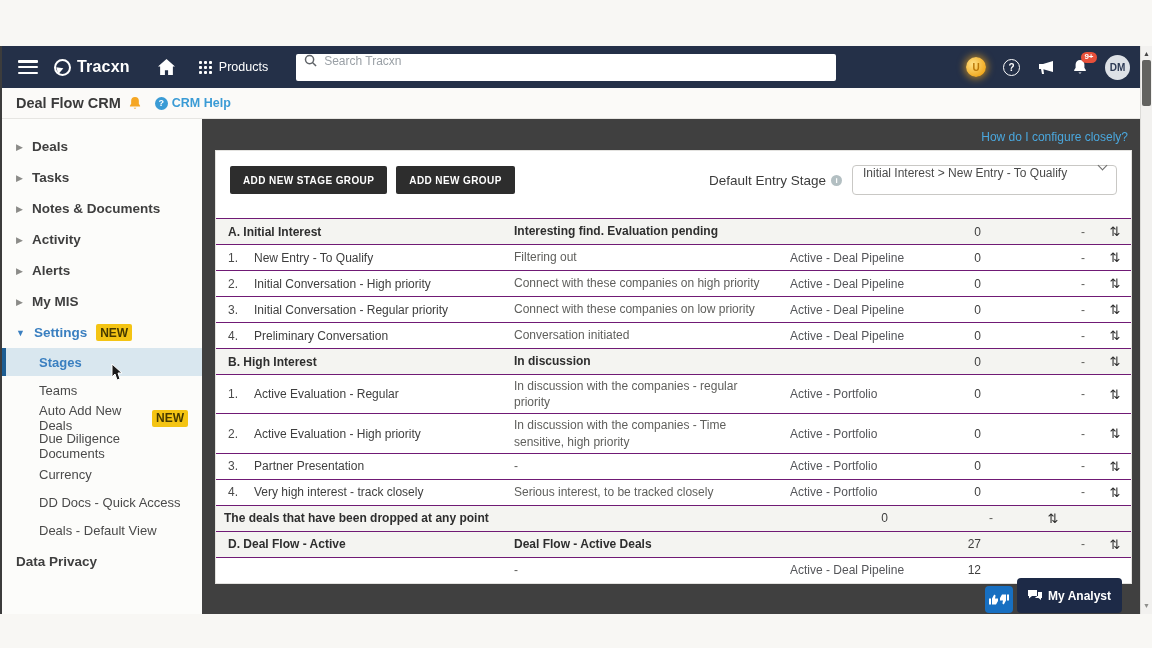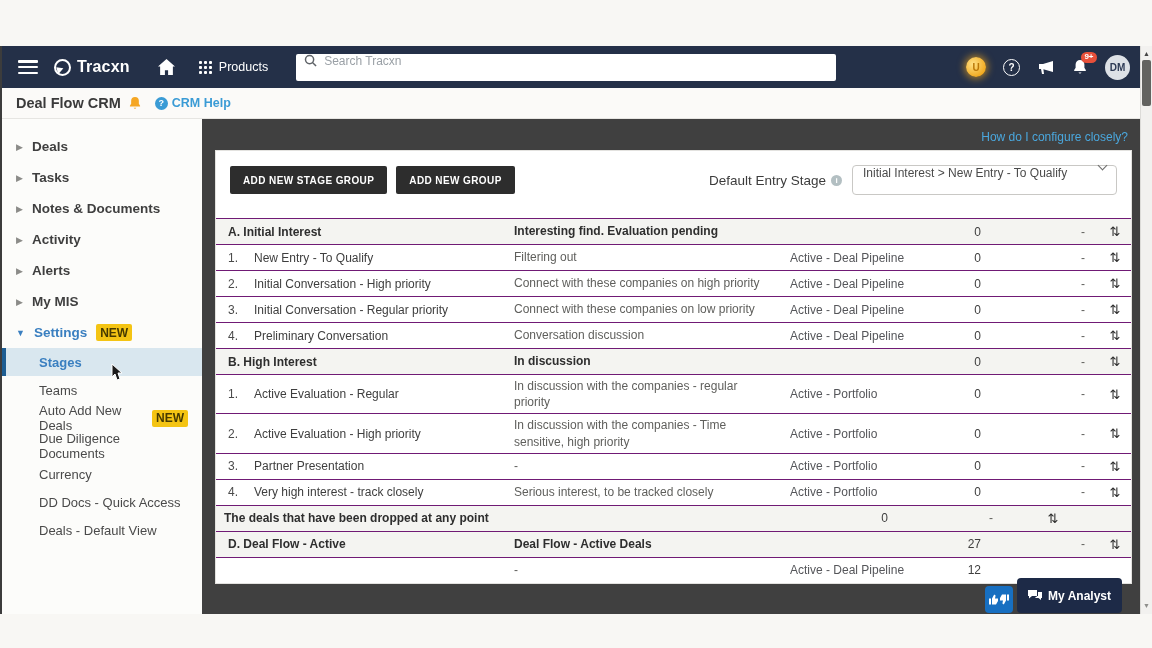--- a/index.html
+++ b/index.html
@@ -240,20 +240,23 @@
   </div>
 
   <div class="side-sub">
     <span class="lbl">DD Docs - Quick Access</span>
   </div>
 
   <div class="side-sub">
     <span class="lbl">Deals - Default View</span>
   </div>
 </div>
+        <div class="side-foot">
+          <span>Data Privacy</span>
+        </div>
         <svg class="cursor-icon" width="16" height="20" viewBox="0 0 16 20">
           <path d="M4 1v13l3-3 2 6 3-1-2-6h4L4 1z" fill="#1b1b1b" stroke="#fff" stroke-width="1"></path>
         </svg>
       </aside>
 
       <main class="main">
         <div class="cfg-row">
           <a>How do I configure closely?</a>
         </div>
         <section class="card">
@@ -318,21 +321,21 @@
     <div class="c c-comp">0</div>
     <div class="c c-query">-</div>
     <div class="c c-drag">⇅</div>
   </div>
 
   <div class="trow">
     <div class="c c-name">
                   <span class="rnum">4.</span>
                   <span class="rname">Preliminary Conversation</span>
                 </div>
-    <div class="c c-desc">Conversation discussion</div>
+    <div class="c c-desc">Conversation initiated</div>
     <div class="c c-type">Active - Deal Pipeline</div>
     <div class="c c-comp">0</div>
     <div class="c c-query">-</div>
     <div class="c c-drag">⇅</div>
   </div>
 
   <div class="trow group">
     <div class="c c-name">
                   <span class="rname">B. High Interest</span>
                 </div>

